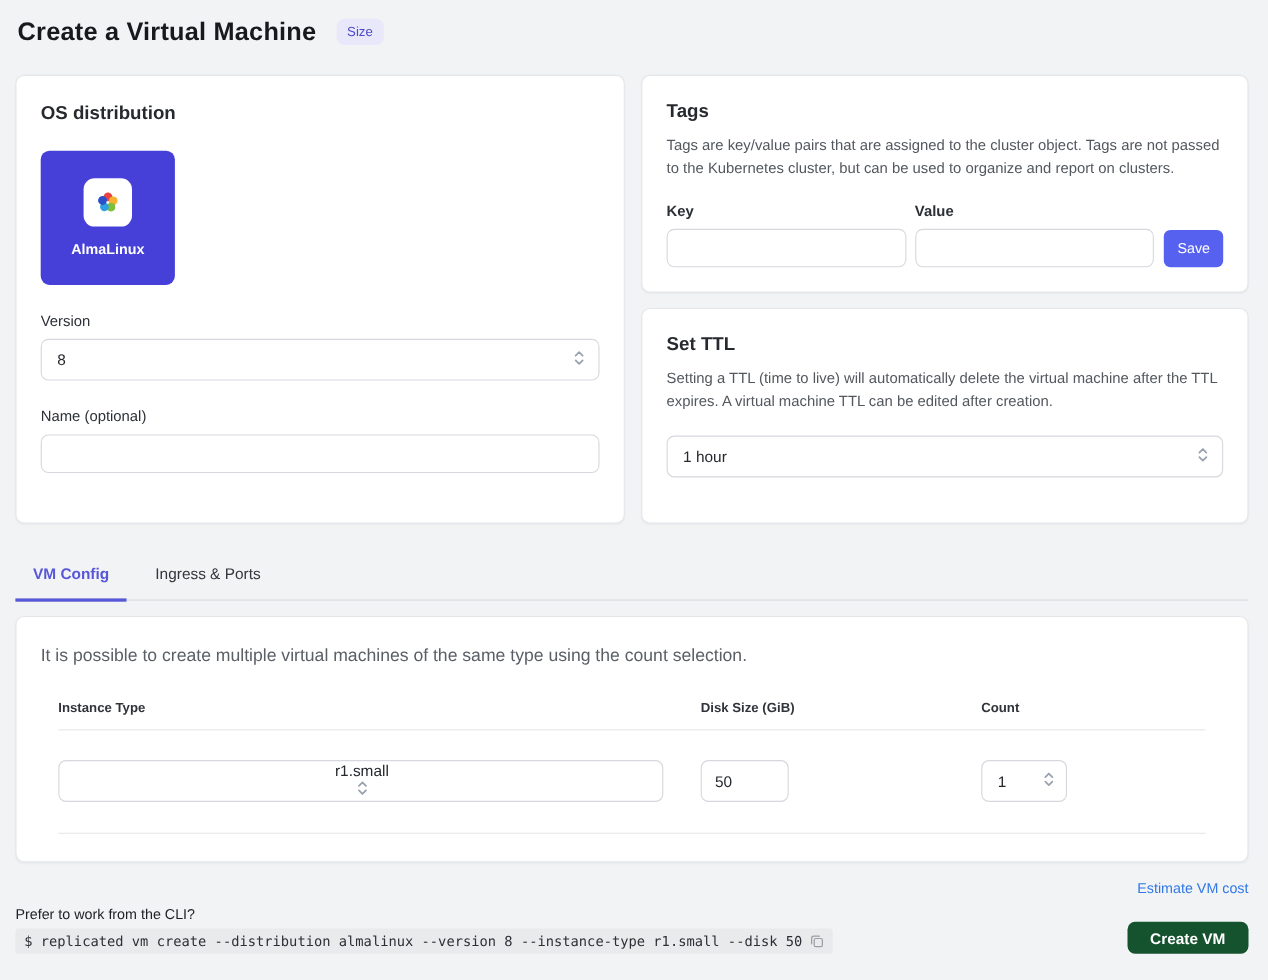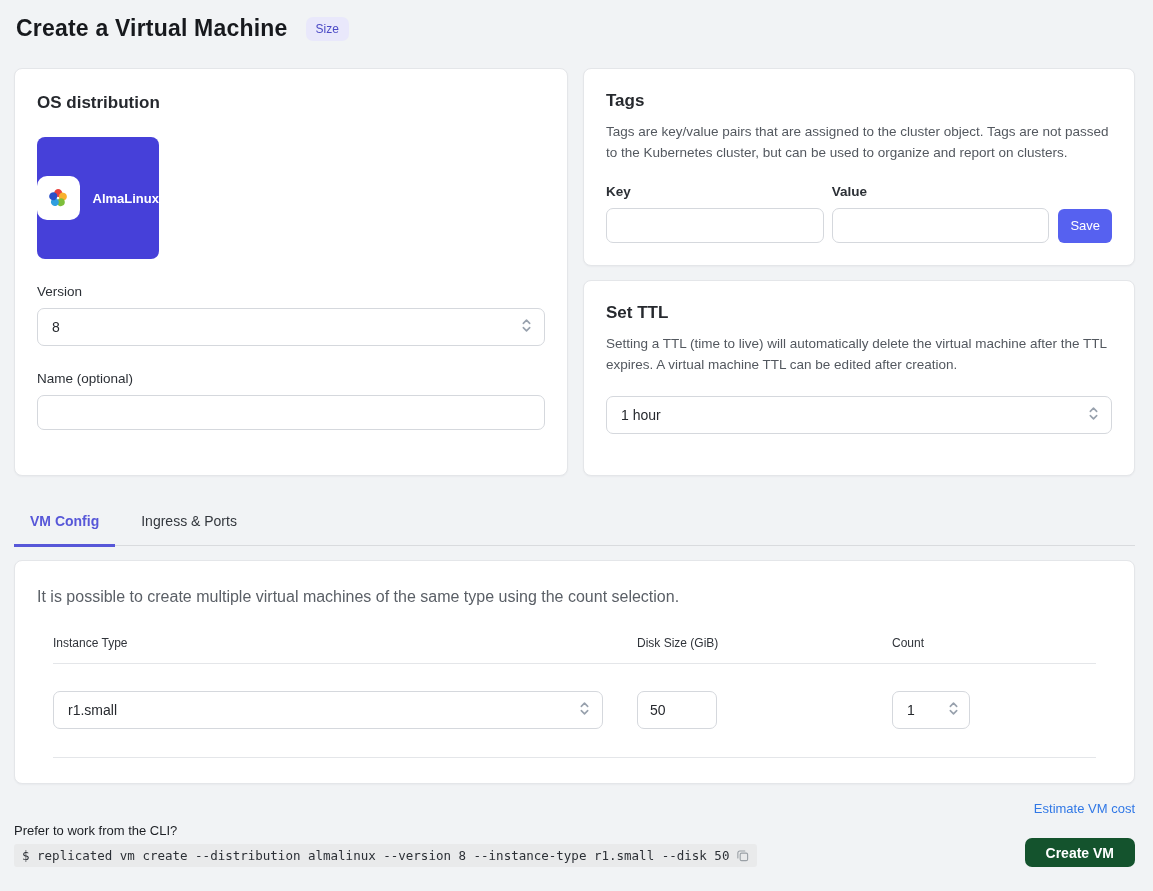--- a/index.html
+++ b/index.html
@@ -31,21 +31,21 @@
   .tags-card { padding: 22px; }
   .ttl-card { padding: 22px; flex: 1; }
 
   .card-title { font-size: 17px; font-weight: bold; color: #26292e; }
   .card-desc { font-size: 13.5px; line-height: 1.55; color: #53585f; margin-top: 11px; max-width: 505px; }
 
   
   .tiles { display: flex; gap: 9px; margin-top: 24px; }
   .tile {
     width: 122px; height: 122px; border-radius: 8px; cursor: pointer;
-    display: flex; align-items: center; justify-content: center; gap: 13px;
+    display: flex; flex-direction: column; align-items: center; justify-content: center; gap: 13px;
   }
   .tile.selected { background: #4640d9; color: #fff; }
   .tile.unselected { background: #fff; border: 1px solid #e0e2e6; box-shadow: 0 1px 2px rgba(20,30,40,.06); color: #26292e; }
   .tile-label { font-size: 13px; font-weight: bold; }
   .alma-box { width: 44px; height: 44px; background: #fff; border-radius: 10px; display: flex; align-items: center; justify-content: center; }
   .ubuntu-box { width: 36px; height: 36px; background: #e95420; border-radius: 9px; display: flex; align-items: center; justify-content: center; }
 
   
   .field-label { font-size: 13.5px; color: #2c3036; margin: 25px 0 9px; }
   .field-label.bold { font-weight: bold; margin: 0 0 9px; }
@@ -79,23 +79,23 @@
   }
   .tab + .tab { margin-left: 10px; }
   .tab.active { color: #5757d8; font-weight: bold; border-bottom-color: #5757d8; }
 
   
   .vm-card { margin-top: 14px; min-height: 224px; padding: 27px 22px 20px; }
   .vm-intro { font-size: 16px; color: #5a5f66; }
   .vm-table { margin: 30px 16px 0; }
   .vm-grid { display: grid; grid-template-columns: 584px 255px auto; align-items: center; }
   .vm-head { padding-bottom: 13px; border-bottom: 1px solid #e4e6e9; }
-  .col-head { font-size: 12px; font-weight: normal; color: #30343a; }
+  .col-head { font-size: 12px; font-weight: bold; color: #30343a; }
   .vm-row { padding: 27px 0 28px; border-bottom: 1px solid #e4e6e9; }
-  .instance-select { width: 550px; }
+  .instance-select { width: 550px; flex-direction: column; }
   .disk-input { width: 80px; height: 38px; }
   .count-stepper {
     width: 78px; height: 38px; border: 1px solid #d5d8dd; border-radius: 7px; background: #fff;
     display: flex; align-items: center; justify-content: space-between;
     padding: 0 10px 0 14px; font-size: 14px; cursor: pointer;
   }
 
   
   .estimate-row { text-align: right; margin-top: 15px; }
   .estimate-link { color: #3178e6; font-size: 13px; font-weight: normal; text-decoration: none; cursor: pointer; }

